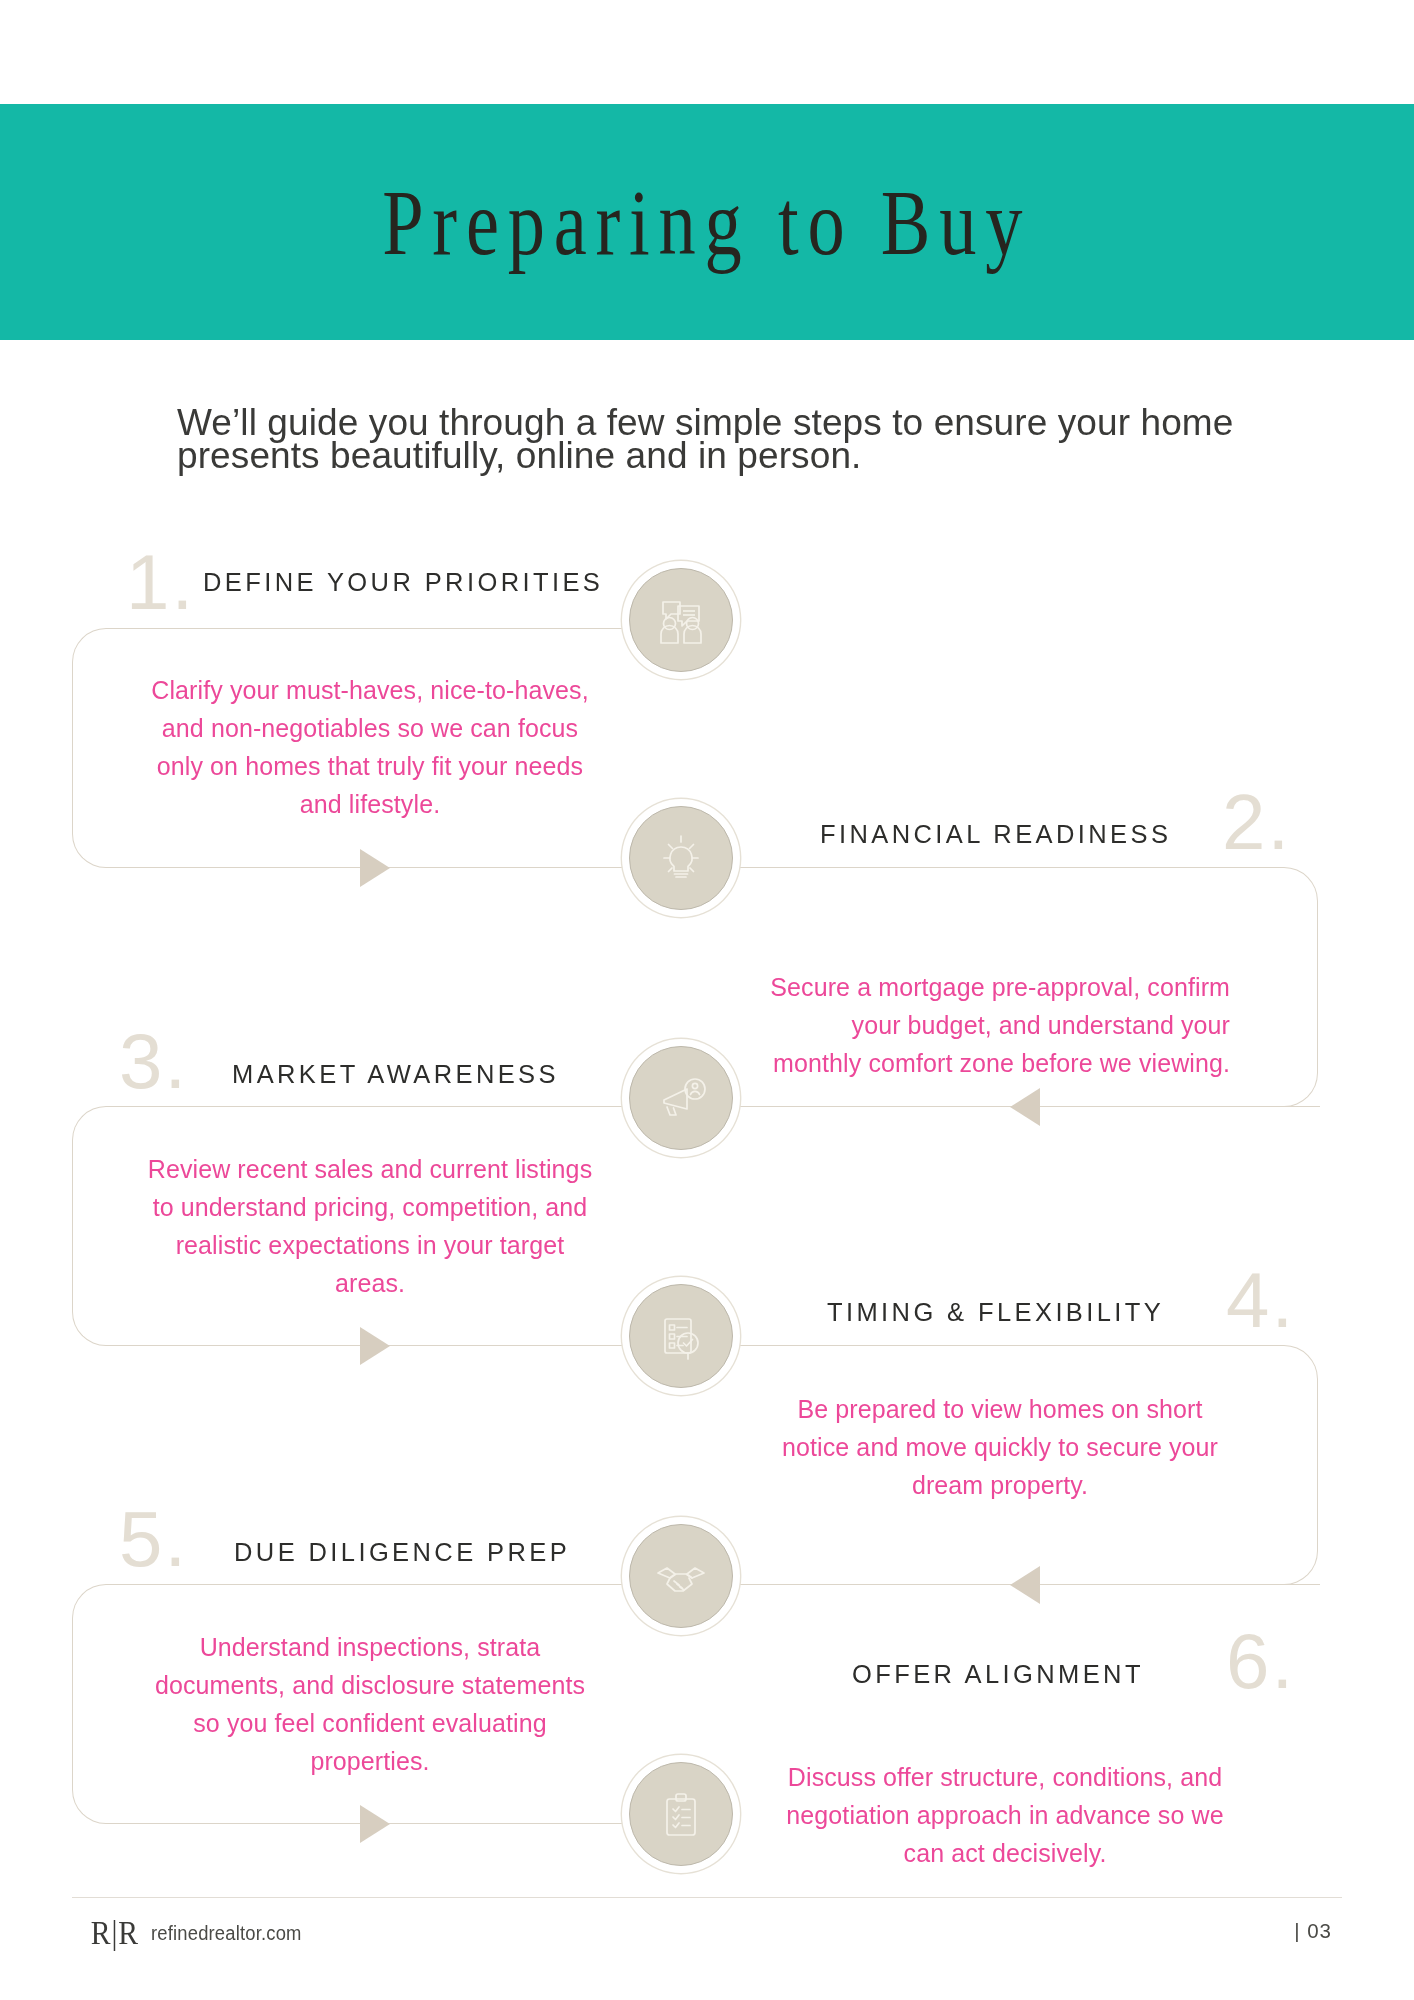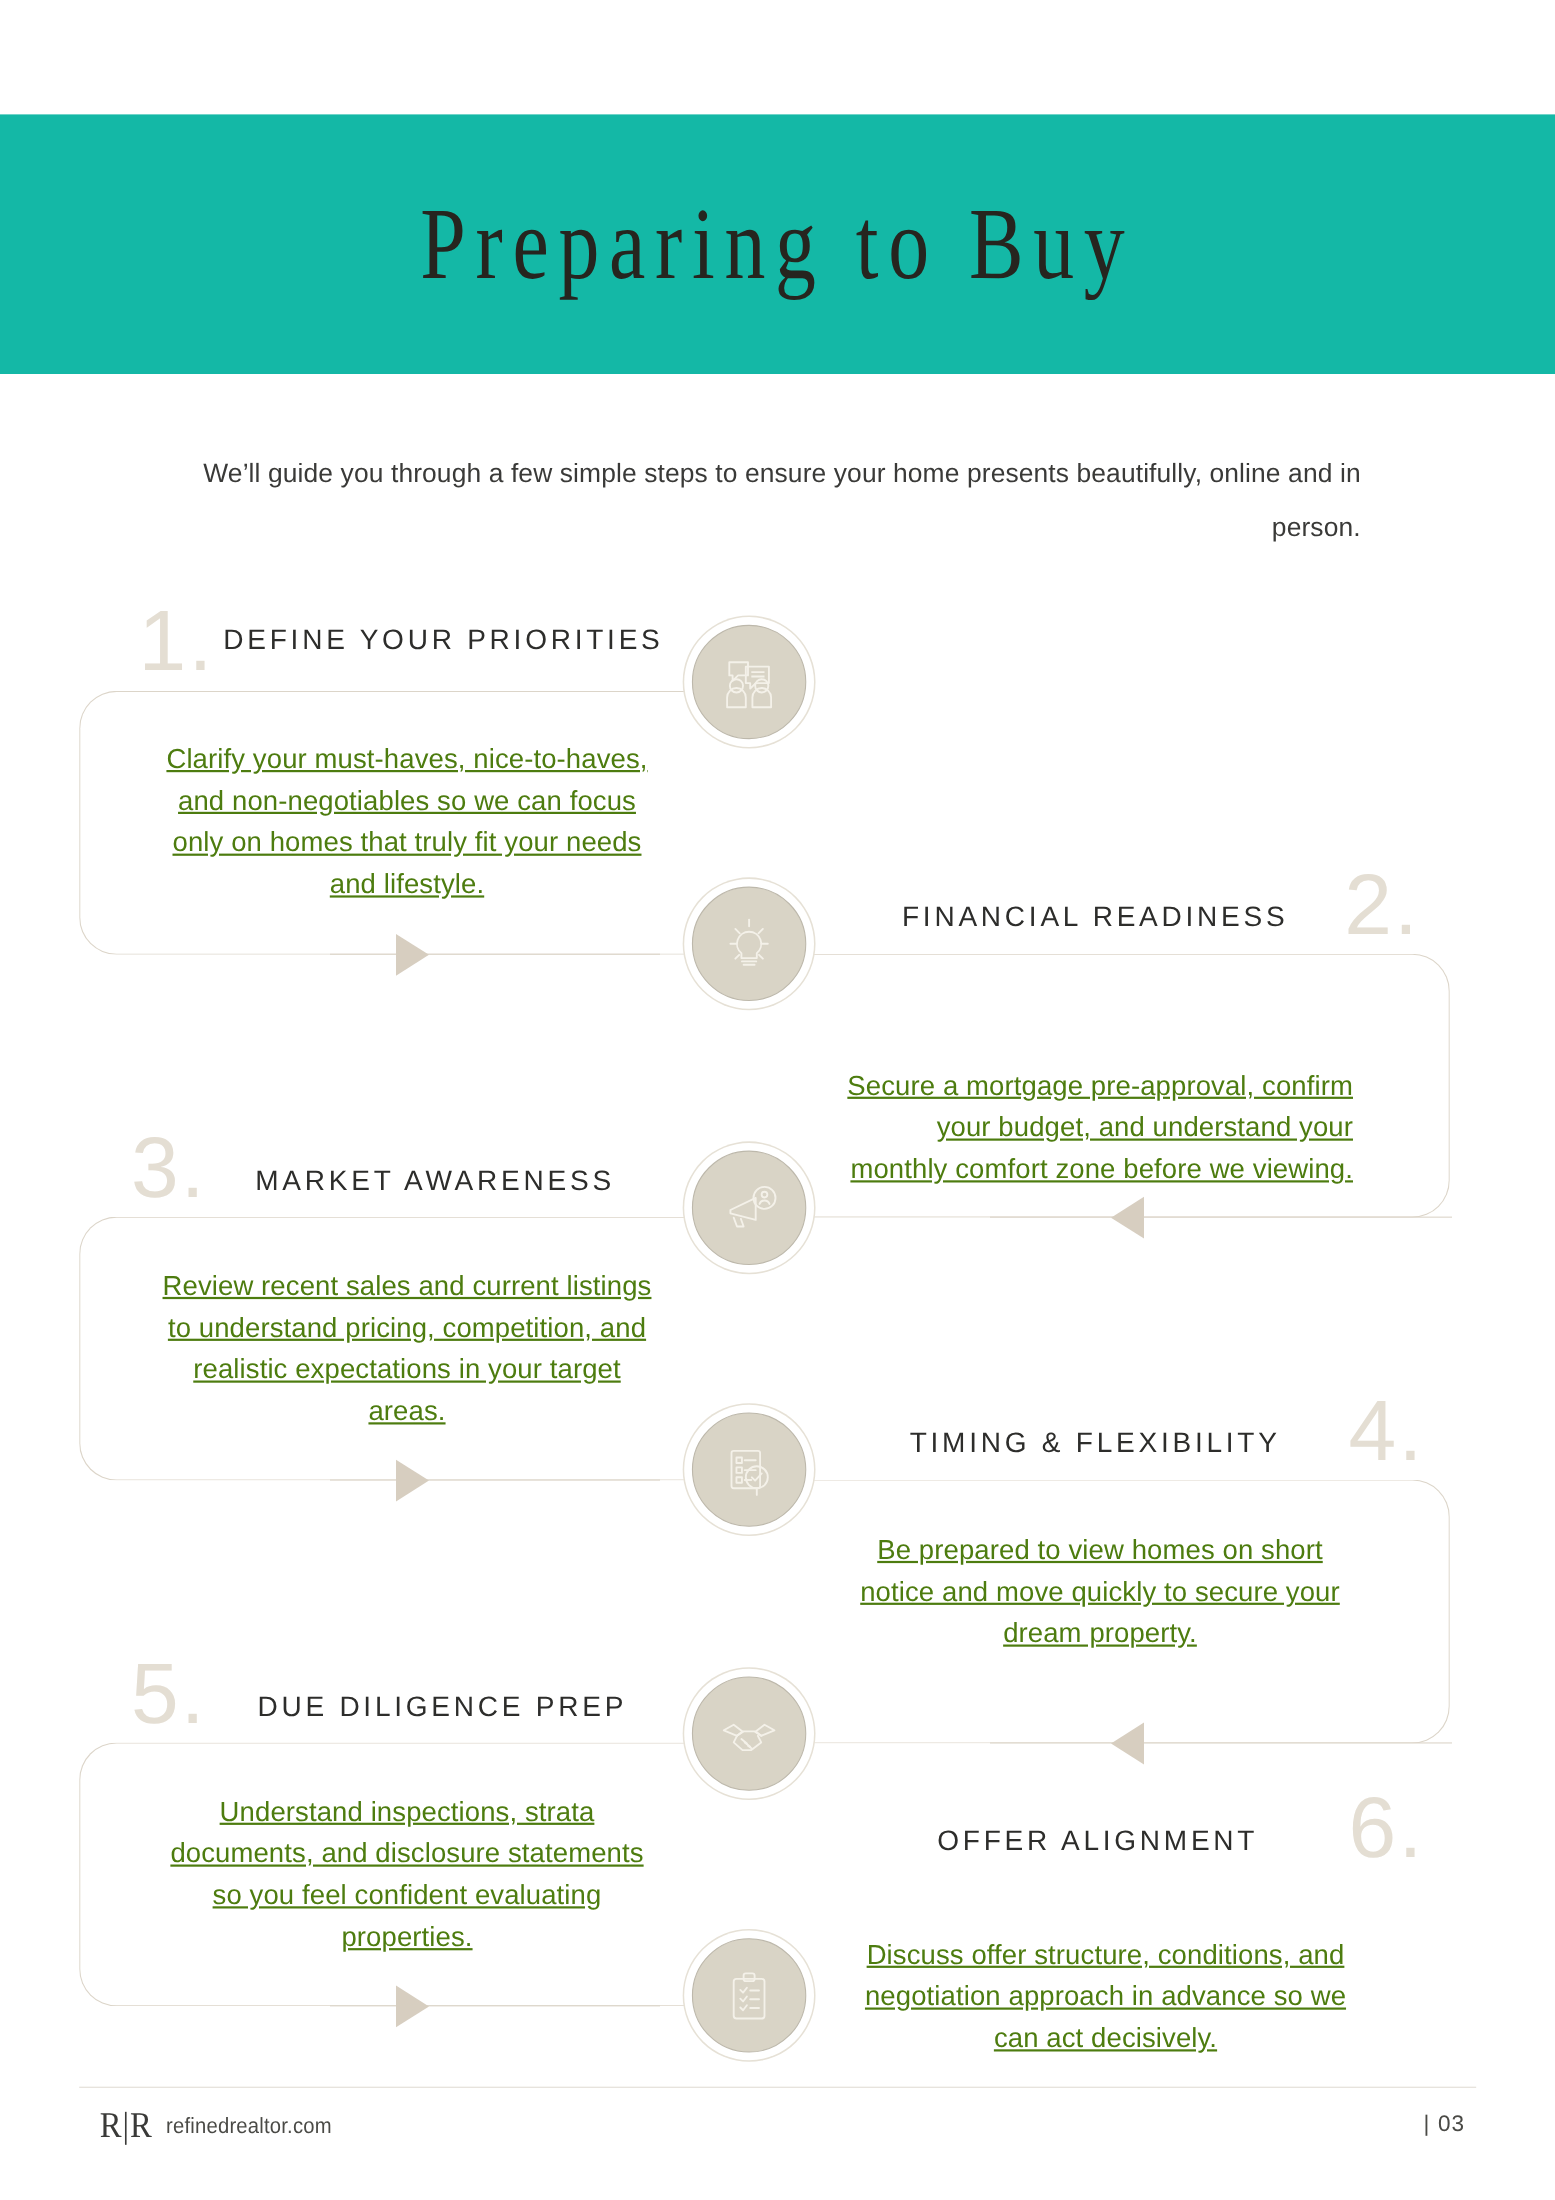--- a/index.html
+++ b/index.html
@@ -36,23 +36,23 @@
     transform: scaleX(0.80);
     transform-origin: center;
     white-space: nowrap;
   }
 
   
   .intro {
     position: absolute;
     left: 177px; top: 406px;
     width: 1060px;
-    text-align: right;
-    font-size: 24px;
-    line-height: 49px;
+    text-align: left;
+    font-size: 37px;
+    line-height: 33px;
     color: #3a3a38;
     letter-spacing: 0.1px;
   }
 
   
   .steps { position: absolute; left: 0; top: 0; width: 1414px; height: 2000px; }
 
   
   .card {
     position: absolute;
@@ -82,23 +82,22 @@
     color: #2d2d2b;
     white-space: nowrap;
   }
 
   
   .step-body {
     position: absolute;
     text-align: center;
     font-size: 25px;
     line-height: 38px;
-    color: #4d7c0f;
+    color: #ec4899;
     letter-spacing: 0.1px;
-    text-decoration: underline;
   }
 
   
   .icon-circle {
     position: absolute;
     width: 104px; height: 104px;
     border-radius: 50%;
     background: #d9d4c6;
     border: 1.5px solid #bdb8ab;
     box-shadow: 0 0 0 7px #ffffff, 0 0 0 8.4px #e6e1d6;

